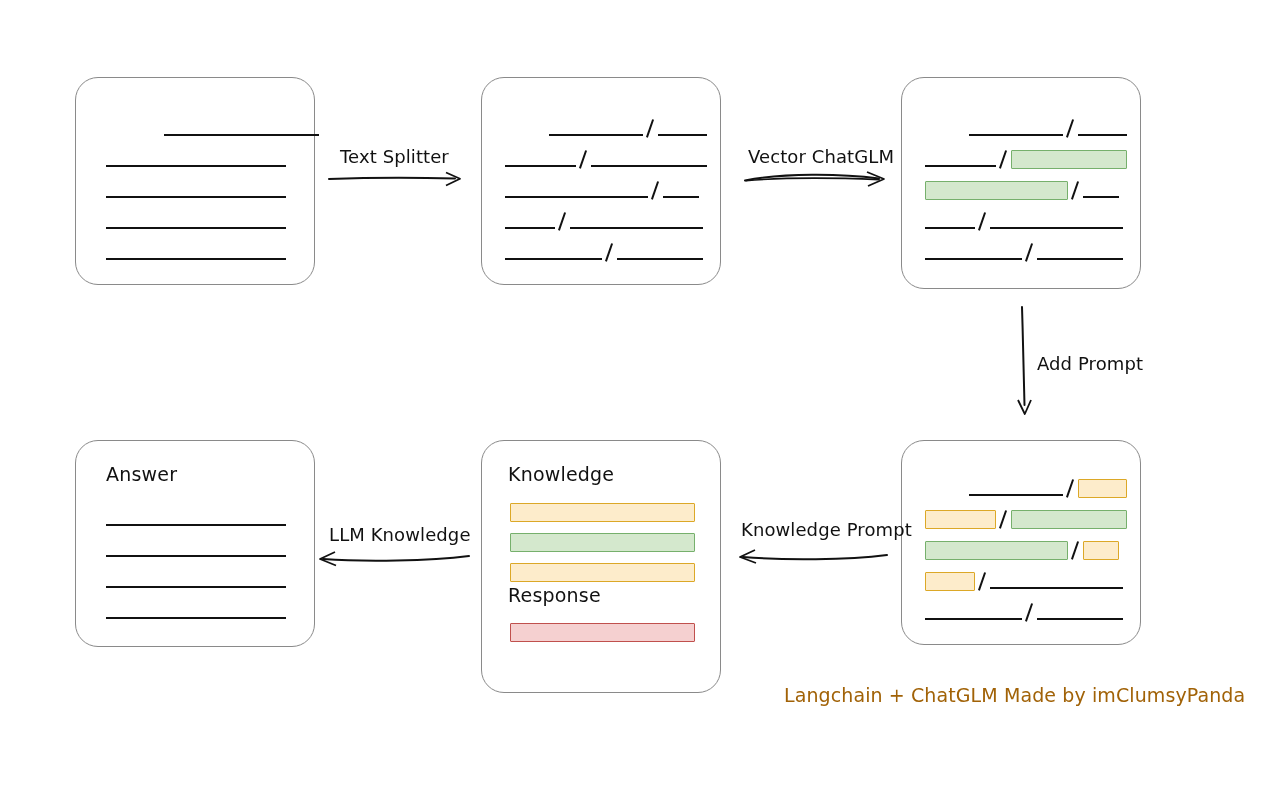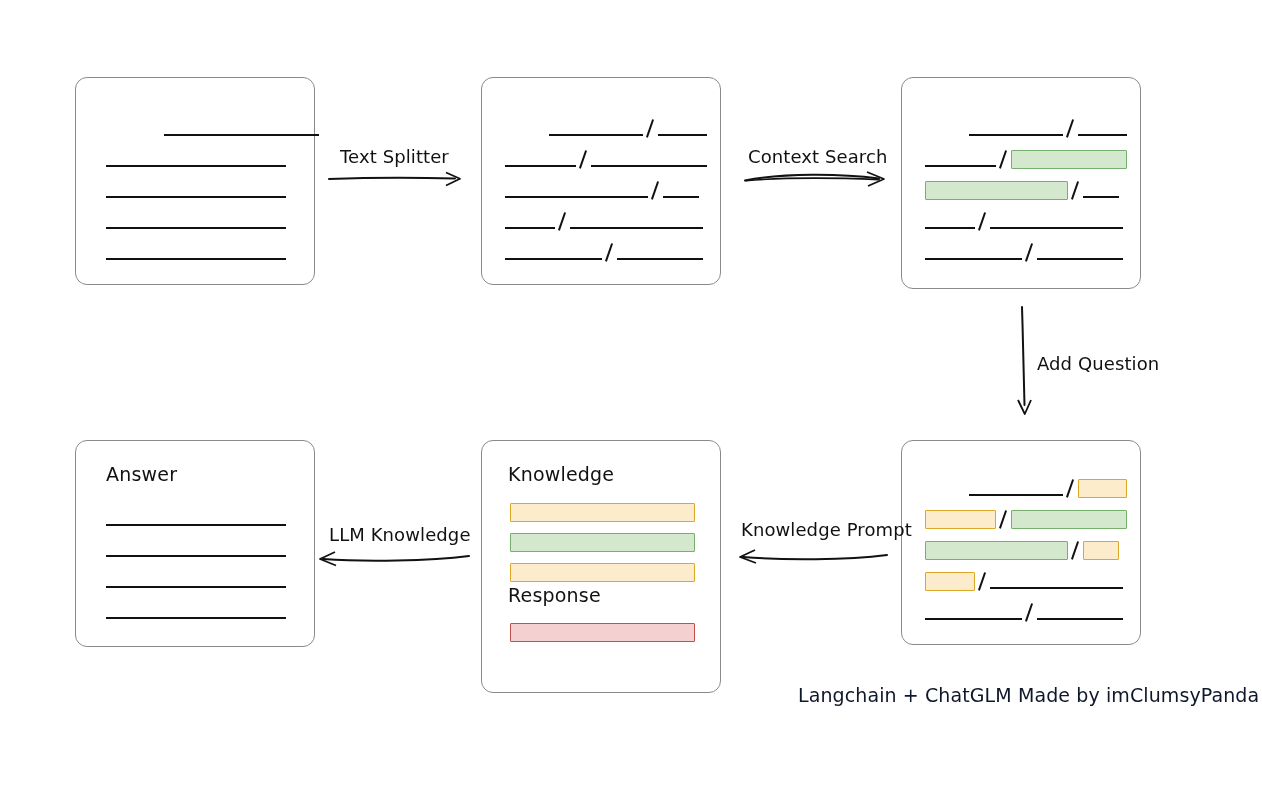--- a/index.html
+++ b/index.html
@@ -21,21 +21,21 @@
     width: 1262px;
     height: 792px;
   }
 
   
   .card {
     position: absolute;
     box-sizing: border-box;
     background: #ffffff;
     border: 1.3px solid #8a8a8a;
-    border-radius: 12px;
+    border-radius: 23px;
   }
 
   
   .rows {
     position: absolute;
     left: 0; right: 0; top: 0; bottom: 0;
   }
   .row {
     position: absolute;
     left: 0;
@@ -124,24 +124,23 @@
   .arrow-svg {
     position: absolute;
     overflow: visible;
   }
 
   
   .caption {
     position: absolute;
     font-family: "DejaVu Sans", sans-serif;
     font-size: 19px;
-    color: #0f172a;
+    color: #a16207;
     white-space: nowrap;
     letter-spacing: 0.1px;
-    margin-left: 14px;
   }
 </style>
 </head>
 <body>
 
 <div id="canvas">
 
   <div class="card" style="left:75px; top:77px; width:240px; height:208px;">
     <div class="rows">
         <div class="row" style="top: 41px; left: 30px;">
@@ -193,21 +192,21 @@
           <div class="seg line" style="width: 133px;"></div>
         </div>
         <div class="row" style="top: 165px; left: 23px;">
           <div class="seg line" style="width: 97px;"></div>
           <div class="slash"></div>
           <div class="seg line" style="width: 86px;"></div>
         </div>
       </div>
   </div>
 
-  <div class="arrow-label" style="left:748px; top:146px;">Context Search</div>
+  <div class="arrow-label" style="left:748px; top:146px;">Vector ChatGLM</div>
   <svg class="arrow-svg" style="left:743px; top:167px;" width="148" height="24" viewBox="0 0 148 24">
     <path d="M2,13.5 C42,6 96,6.5 136,11.5" stroke="#111111" stroke-width="2" fill="none" stroke-linecap="round"></path>
     <path d="M3,13.8 C44,10 98,11 136,12.6" stroke="#111111" stroke-width="1.6" fill="none" stroke-linecap="round"></path>
     <path d="M124,5 L141,12 L125,19" stroke="#111111" stroke-width="1.8" fill="none" stroke-linejoin="round"></path>
   </svg>
 
   <div class="card" style="left:901px; top:77px; width:240px; height:212px;">
     <div class="rows">
         <div class="row" style="top: 41px; left: 23px;">
           <div class="seg blank" style="width: 44px;"></div>
@@ -235,21 +234,21 @@
           <div class="slash"></div>
           <div class="seg line" style="width: 86px;"></div>
         </div>
       </div>
   </div>
 
   <svg class="arrow-svg" style="left:1012px; top:305px;" width="26" height="112" viewBox="0 0 26 112">
     <path d="M10,2 C11,36 12,72 12.5,100" stroke="#111111" stroke-width="2" fill="none" stroke-linecap="round"></path>
     <path d="M6,95 L12.8,109 L19,95" stroke="#111111" stroke-width="1.8" fill="none" stroke-linejoin="round"></path>
   </svg>
-  <div class="arrow-label" style="left:1037px; top:353px;">Add Question</div>
+  <div class="arrow-label" style="left:1037px; top:353px;">Add Prompt</div>
 
   <div class="card" style="left:901px; top:440px; width:240px; height:205px;">
     <div class="rows">
         <div class="row" style="top: 38px; left: 23px;">
           <div class="seg blank" style="width: 44px;"></div>
           <div class="seg line" style="width: 94px;"></div>
           <div class="slash"></div>
           <div class="seg hl hl-yellow" style="width: 49px;"></div>
         </div>
         <div class="row" style="top: 69px; left: 23px;">

